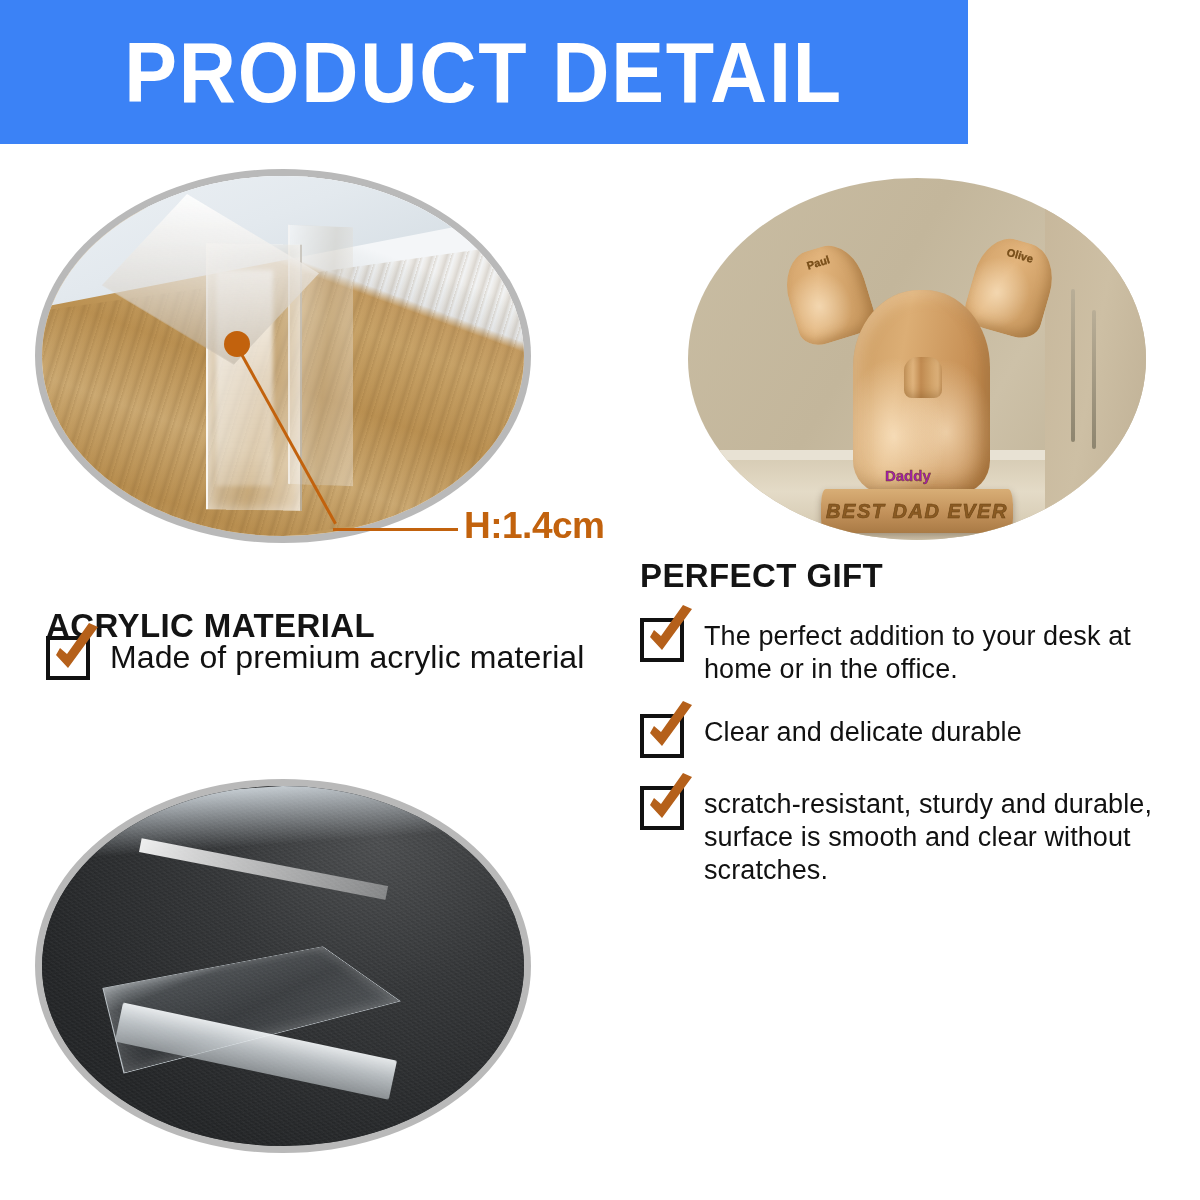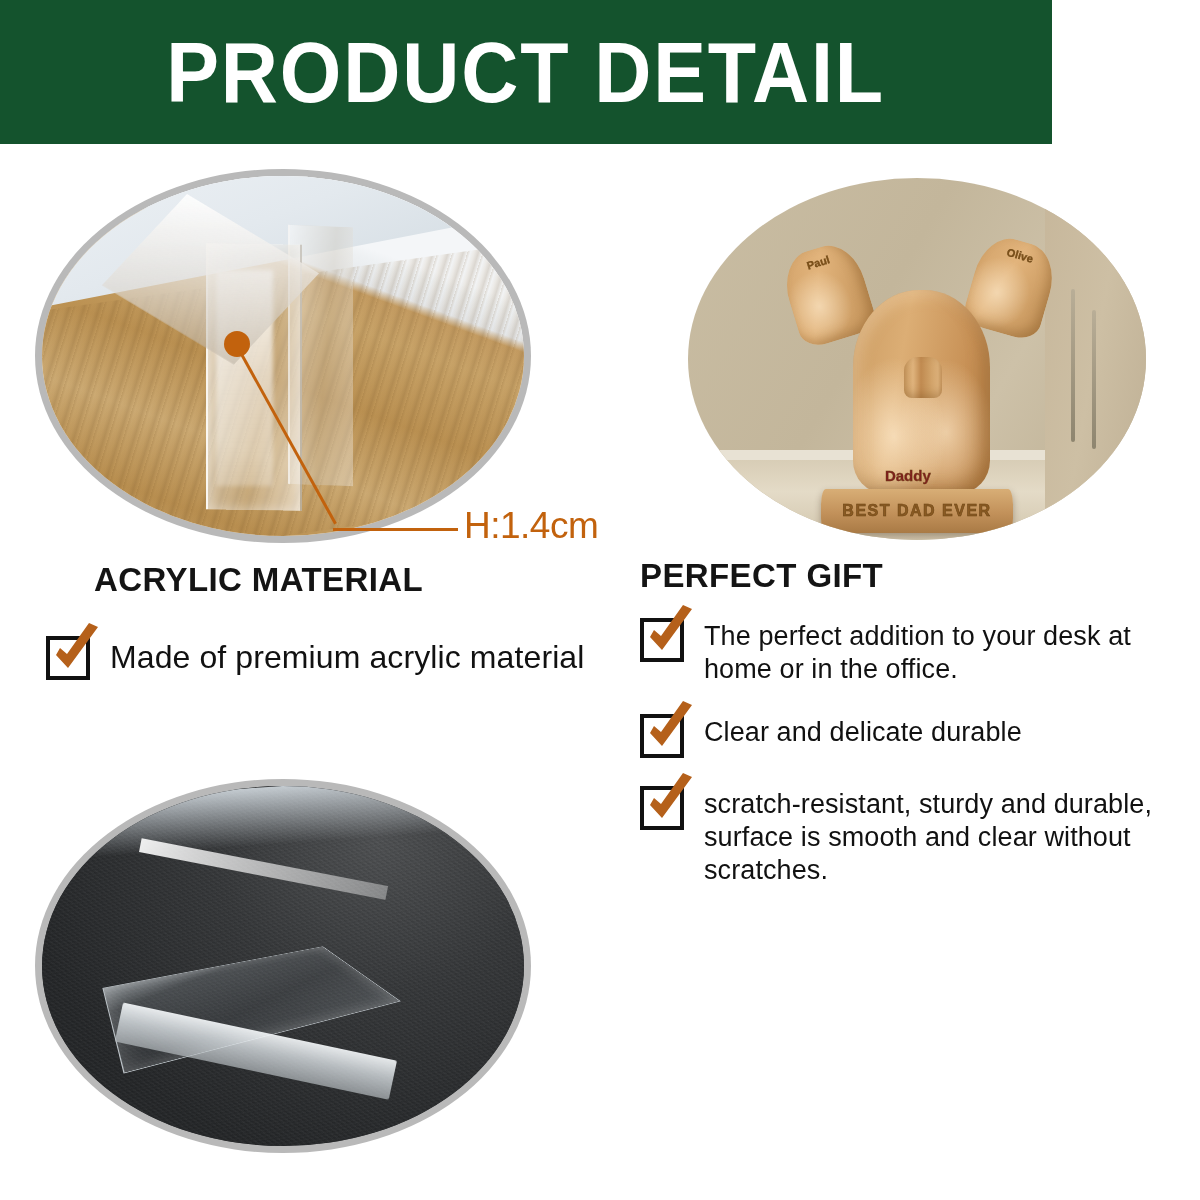--- a/index.html
+++ b/index.html
@@ -13,23 +13,23 @@
     font-family: "Liberation Sans", sans-serif;
     overflow: hidden;
     position: relative;
   }
 
   
   .banner {
     position: absolute;
     left: 0;
     top: 0;
-    width: 1052px;
+    width: 968px;
     height: 144px;
-    background: #14532d;
+    background: #3b82f6;
     display: flex;
     align-items: center;
     justify-content: center;
   }
   .banner-title {
     color: #ffffff;
     font-family: "Liberation Sans Narrow", "Liberation Sans", sans-serif;
     font-weight: bold;
     font-size: 86px;
     letter-spacing: 2px;
@@ -168,21 +168,21 @@
   #leader-horizontal {
     left: 333px;
     top: 528px;
     width: 125px;
   }
   #dim-label {
     position: absolute;
     left: 464px;
     top: 505px;
     color: #C2620D;
-    font-weight: normal;
+    font-weight: bold;
     font-size: 37px;
     letter-spacing: -0.5px;
     white-space: nowrap;
   }
 
   
   #photo-wood-sculpture {
     left: 688px;
     top: 178px;
     width: 458px;
@@ -226,24 +226,25 @@
     background: linear-gradient(to bottom, #d8ae76 0%, #c2915a 55%, #a97a45 100%);
     border-radius: 5px / 35%;
     box-shadow: 0 3px 7px rgba(60,40,20,0.35);
     display: flex;
     align-items: center;
     justify-content: center;
   }
   .base-text {
     color: #8a5a22;
     font-weight: bold;
-    font-size: 16px;
+    font-size: 20px;
     letter-spacing: 1.5px;
     -webkit-text-stroke: 0.6px #6d4616;
     white-space: nowrap;
+    font-style: italic;
   }
   .main-fist {
     position: absolute;
     left: 36%;
     bottom: 13%;
     width: 30%;
     height: 56%;
     background:
       radial-gradient(ellipse at 30% 72%, rgba(255,235,205,0.75) 0%, rgba(255,235,205,0) 38%),
       radial-gradient(ellipse at 68% 70%, rgba(255,235,205,0.65) 0%, rgba(255,235,205,0) 36%),
@@ -260,21 +261,21 @@
     height: 20%;
     background: repeating-linear-gradient(90deg,
       #cd9d63 0px, #e0b47d 9px, #c08a50 17px, #cd9d63 25px);
     border-radius: 14px 14px 8px 8px;
     box-shadow: inset 0 -4px 8px rgba(120,78,30,0.35);
   }
   .daddy-label {
     position: absolute;
     left: 43%;
     bottom: 15.5%;
-    color: #7f1d1d;
+    color: #a21caf;
     font-weight: bold;
     font-size: 15px;
     -webkit-text-stroke: 0.4px #6d4616;
     white-space: nowrap;
   }
   .small-fist {
     position: absolute;
     width: 17%;
     height: 26%;
     background:
@@ -369,21 +370,21 @@
 
   
   .section-heading {
     position: absolute;
     font-weight: bold;
     font-size: 33px;
     color: #141414;
     letter-spacing: 0.4px;
     white-space: nowrap;
   }
-  #heading-acrylic-material { left: 46px; top: 561px; margin-left: 48px; }
+  #heading-acrylic-material { left: 46px; top: 607px; }
   #heading-perfect-gift     { left: 640px; top: 557px; text-align: center; }
 
   .check-list { position: absolute; }
   #list-acrylic-material { left: 46px; top: 634px; width: 560px; }
   #list-perfect-gift     { left: 640px; top: 616px; width: 530px; }
 
   .check-item {
     display: flex;
     align-items: flex-start;
     margin-bottom: 26px;

